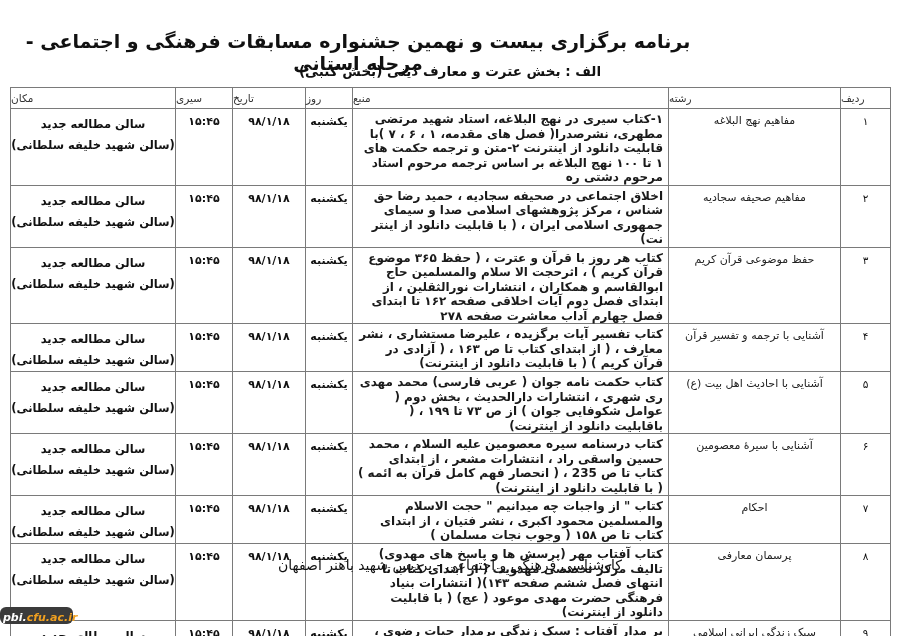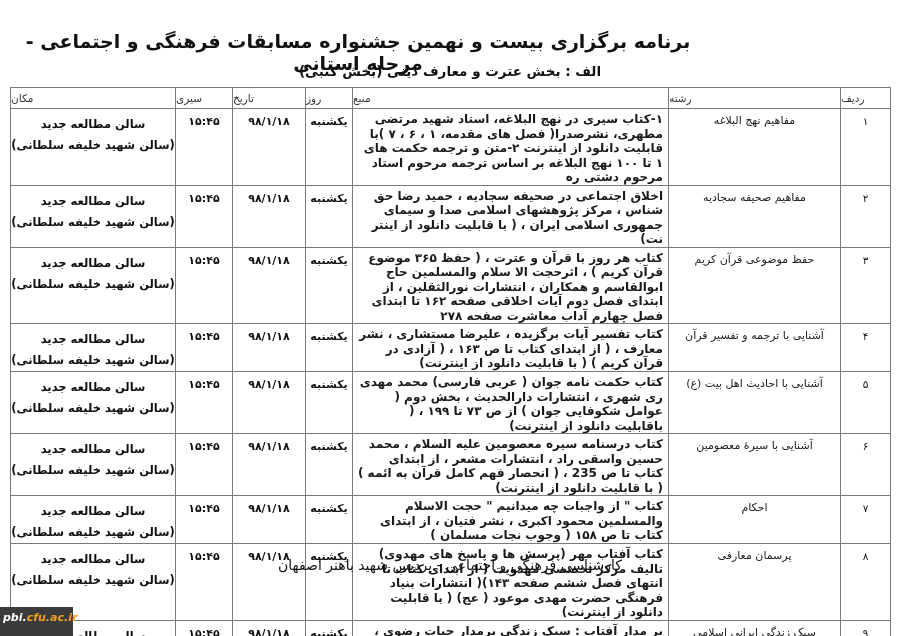--- a/index.html
+++ b/index.html
@@ -28,23 +28,23 @@
   td.c-idx { text-align: center; font-size: 10.5px; padding-top: 6px; }
   td.c-field { text-align: center; font-size: 11px; padding-top: 5px; color: #222; margin-left: 27px; }
   td.c-src { text-align: right; font-size: 12px; font-weight: bold; line-height: 14.5px; padding: 3px 5px 0 4px; color: #1a1a1a; }
   td.c-day, td.c-date, td.c-time { text-align: center; font-size: 11px; font-weight: bold; padding-top: 6px; }
   td.c-place { text-align: center; font-size: 11.5px; font-weight: bold; padding-top: 5px; line-height: 21px; }
   .footer {
     position: absolute; top: 557px; left: 0; width: 900px; text-align: center;
     font-size: 14px; direction: rtl; color: #111;
   }
   .badge {
-    position: absolute; left: 0; top: 607px; width: 73px; height: 29px;
+    position: absolute; left: 0; top: 607px; width: 73px; height: 17px;
     background: #3b3b3b; color: #f0a020; font-weight: bold; font-style: italic;
-    font-size: 11px; line-height: 21px; padding-left: 3px; white-space: nowrap;
+    font-size: 11px; line-height: 21px; padding-left: 3px; white-space: nowrap; border-radius: 6px;
   }
   .badge .b1 { color: #ffffff; }
   .badge .b2 { color: #f0a020; }
 </style>
 </head>
 <body>
 
 <div class="title">برنامه برگزاری  بیست و نهمین جشنواره  مسابقات فرهنگی و اجتماعی - مرحله استانی</div>
 <div class="subtitle">الف : بخش عترت و معارف دینی (بخش کتبی)</div>
 

